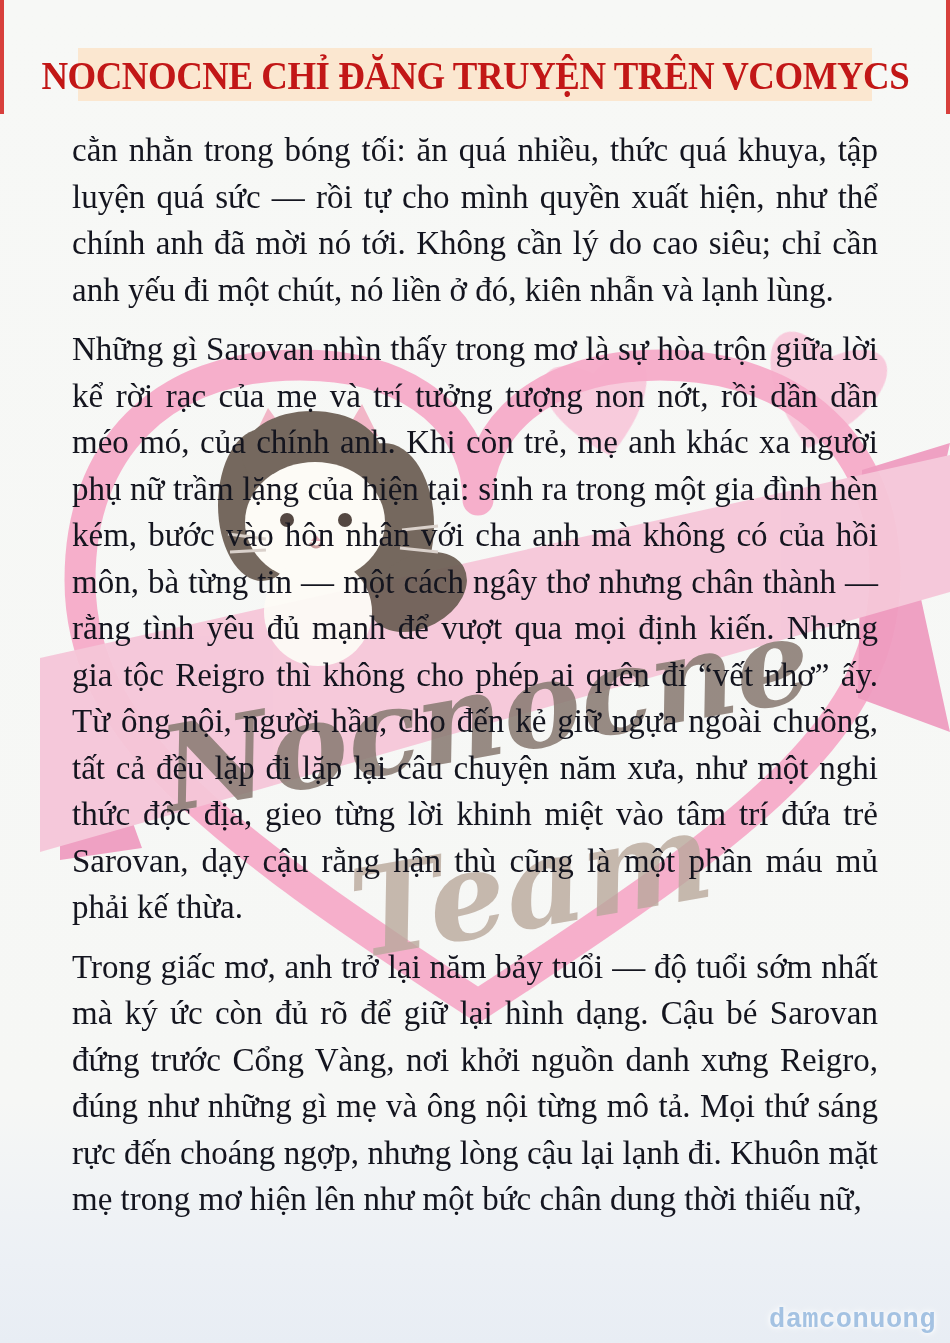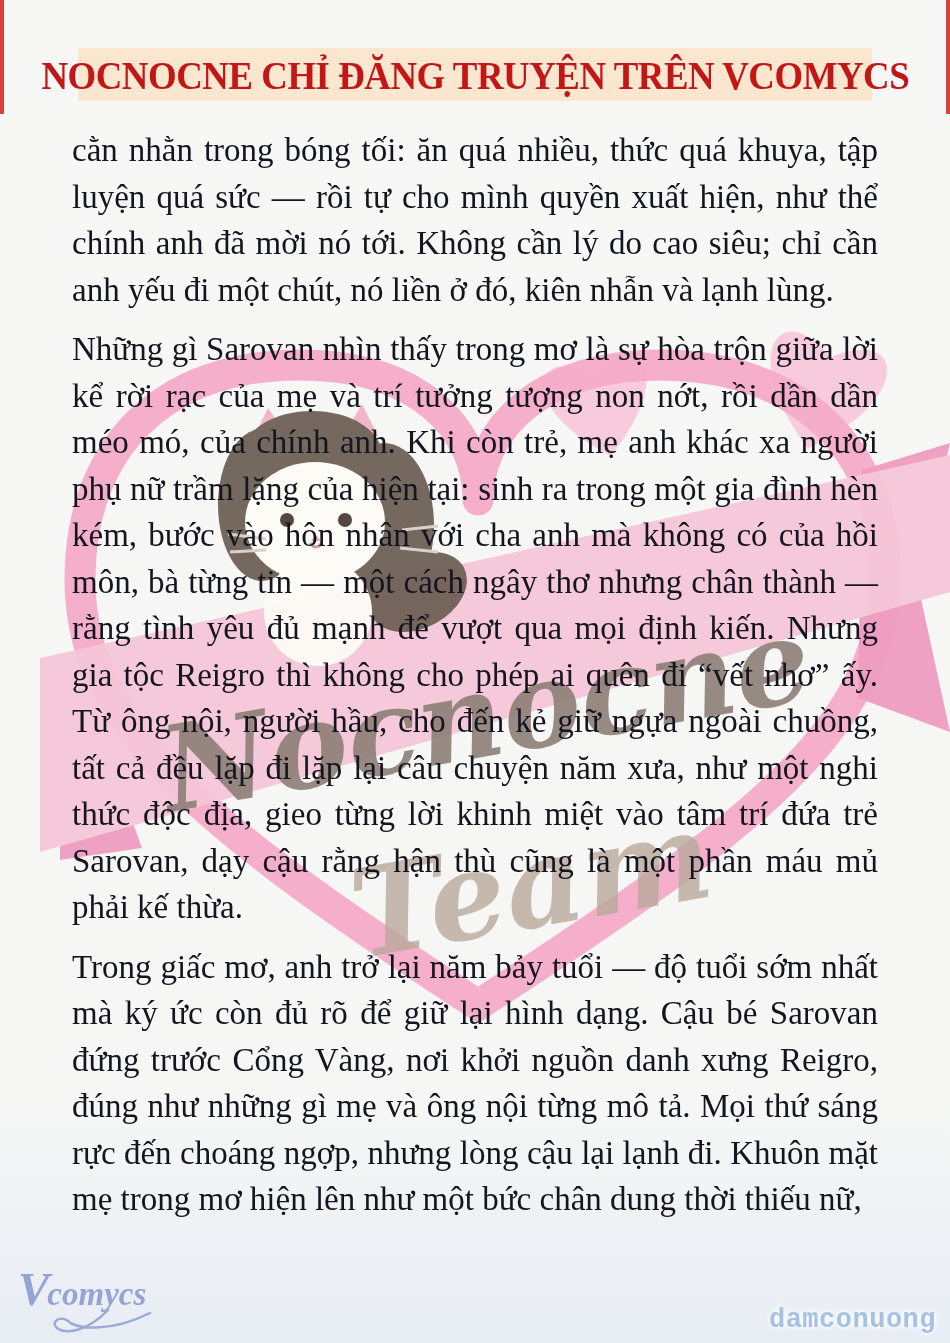--- a/index.html
+++ b/index.html
@@ -119,22 +119,16 @@
   <div class="banner">
     <span class="banner-text">NOCNOCNE CHỈ ĐĂNG TRUYỆN TRÊN VCOMYCS</span>
   </div>
 
   <div class="content">
     <p>cằn nhằn trong bóng tối: ăn quá nhiều, thức quá khuya, tập luyện quá sức — rồi tự cho mình quyền xuất hiện, như thể chính anh đã mời nó tới. Không cần lý do cao siêu; chỉ cần anh yếu đi một chút, nó liền ở đó, kiên nhẫn và lạnh lùng.</p>
     <p>Những gì Sarovan nhìn thấy trong mơ là sự hòa trộn giữa lời kể rời rạc của mẹ và trí tưởng tượng non nớt, rồi dần dần méo mó, của chính anh. Khi còn trẻ, mẹ anh khác xa người phụ nữ trầm lặng của hiện tại: sinh ra trong một gia đình hèn kém, bước vào hôn nhân với cha anh mà không có của hồi môn, bà từng tin — một cách ngây thơ nhưng chân thành — rằng tình yêu đủ mạnh để vượt qua mọi định kiến. Nhưng gia tộc Reigro thì không cho phép ai quên đi “vết nhơ” ấy. Từ ông nội, người hầu, cho đến kẻ giữ ngựa ngoài chuồng, tất cả đều lặp đi lặp lại câu chuyện năm xưa, như một nghi thức độc địa, gieo từng lời khinh miệt vào tâm trí đứa trẻ Sarovan, dạy cậu rằng hận thù cũng là một phần máu mủ phải kế thừa.</p>
     <p>Trong giấc mơ, anh trở lại năm bảy tuổi — độ tuổi sớm nhất mà ký ức còn đủ rõ để giữ lại hình dạng. Cậu bé Sarovan đứng trước Cổng Vàng, nơi khởi nguồn danh xưng Reigro, đúng như những gì mẹ và ông nội từng mô tả. Mọi thứ sáng rực đến choáng ngợp, nhưng lòng cậu lại lạnh đi. Khuôn mặt mẹ trong mơ hiện lên như một bức chân dung thời thiếu nữ,</p>
   </div>
 
-  <div class="vcomycs-logo">
-    <span class="v-cap">V</span><span class="rest">comycs</span>
-    <svg class="logo-flourish" width="110" height="26" viewBox="0 0 110 26">
-      <path d="M64,3 C44,24 22,28 13,21 C6,15 16,8 24,14 C32,22 66,26 106,6" stroke="#93a3d4" stroke-width="2.5" fill="none" stroke-linecap="round"></path>
-    </svg>
-  </div>
 
   <div class="credit">damconuong</div>
 
 </div>
 
 </body></html>

